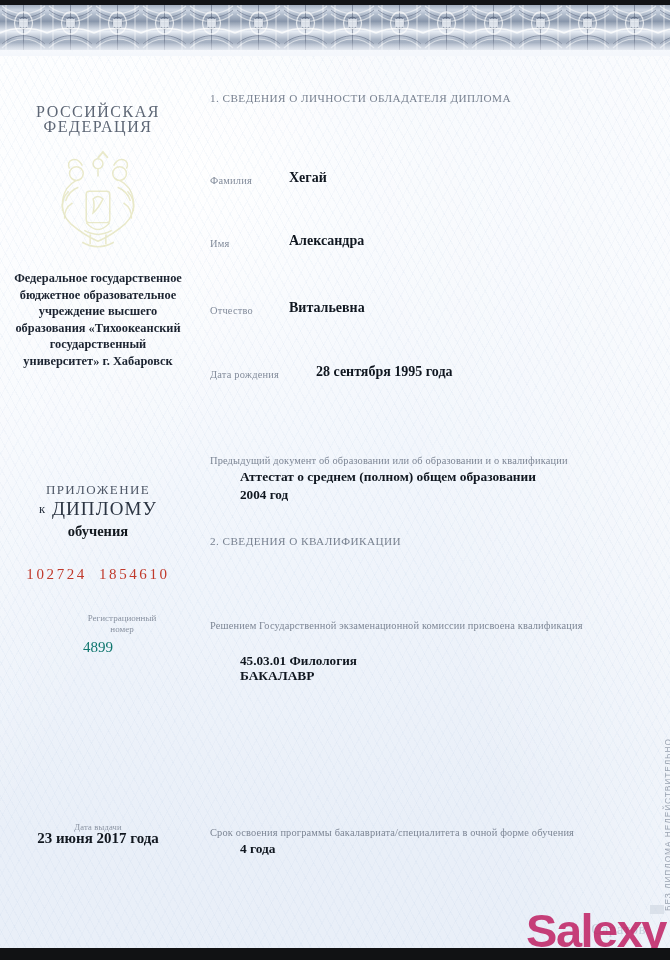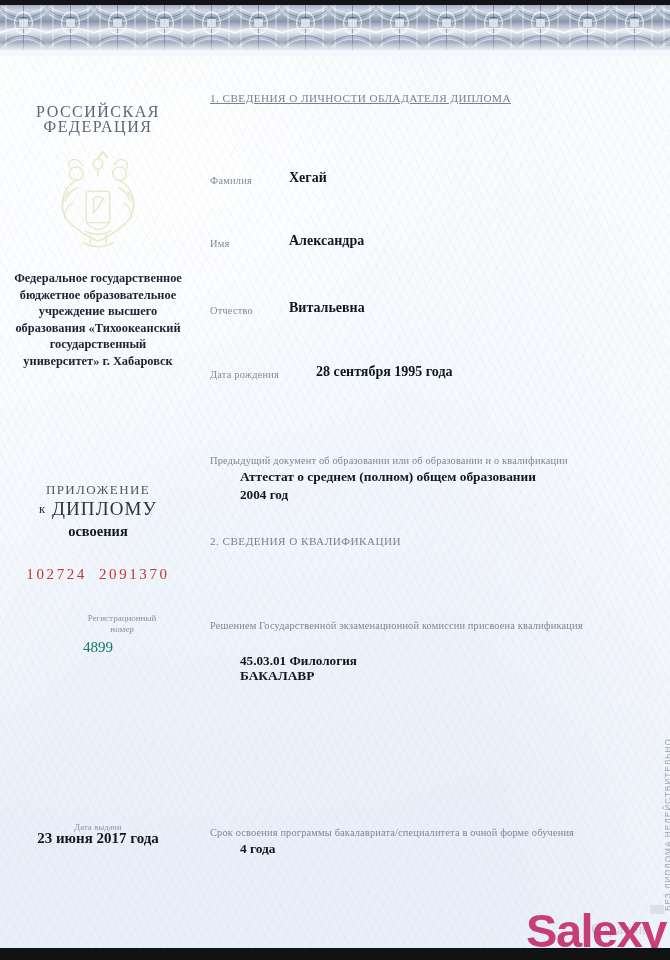--- a/index.html
+++ b/index.html
@@ -325,42 +325,42 @@
     </div>
 
     <div class="org">Федеральное государственное бюджетное образовательное учреждение высшего образования «Тихоокеанский государственный университет» г. Хабаровск</div>
 
     <div class="app-block">
       <div class="app-line1">ПРИЛОЖЕНИЕ</div>
       <div class="app-line2">
         <span class="small">к</span>
         <span>ДИПЛОМУ</span>
       </div>
-      <div class="app-line3">освоения</div>
+      <div class="app-line3">обучения</div>
     </div>
 
     <div class="docnum">
-      <span>102724</span><span class="gap"></span><span>2091370</span>
+      <span>102724</span><span class="gap"></span><span>1854610</span>
     </div>
 
     <div class="reglabel">
       <div>Регистрационный</div>
       <div>номер</div>
     </div>
     <div class="regnum">4899</div>
 
     <div class="issue-block">
       <div class="issuelabel">Дата выдачи</div>
       <div class="issuedate">23 июня 2017 года</div>
     </div>
   </div>
 
   <div class="rightcol">
 
-    <div class="sec-head" style="left:14px; top:36px;text-decoration:underline;">1. СВЕДЕНИЯ О ЛИЧНОСТИ ОБЛАДАТЕЛЯ ДИПЛОМА</div>
+    <div class="sec-head" style="left:14px; top:36px;">1. СВЕДЕНИЯ О ЛИЧНОСТИ ОБЛАДАТЕЛЯ ДИПЛОМА</div>
 
     <div class="fld-label" style="left:14px; top:119px;">Фамилия</div>
     <div class="fld-value" style="left:93px; top:114px;">Хегай</div>
 
     <div class="fld-label" style="left:14px; top:182px;">Имя</div>
     <div class="fld-value" style="left:93px; top:177px;">Александра</div>
 
     <div class="fld-label" style="left:14px; top:249px;">Отчество</div>
     <div class="fld-value" style="left:93px; top:244px;">Витальевна</div>
 

